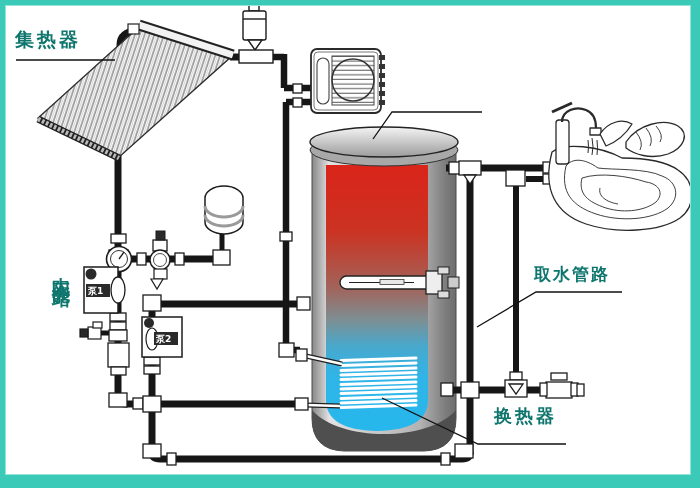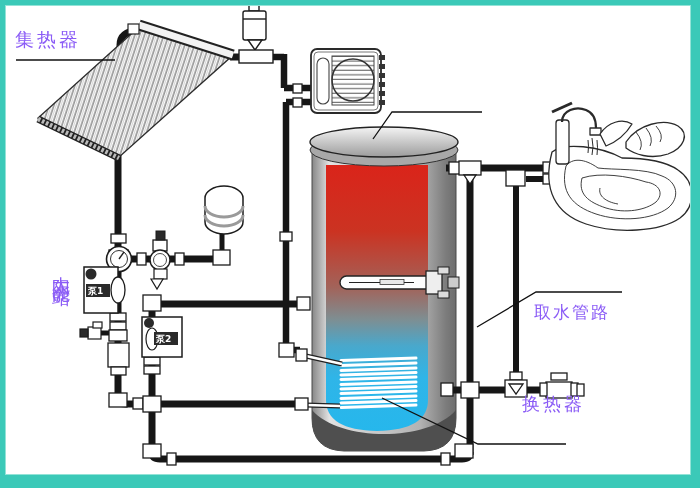--- a/index.html
+++ b/index.html
@@ -1,24 +1,24 @@
 <!DOCTYPE html>
 <html><head>
 <meta charset="utf-8">
 <style>
   html,body{margin:0;padding:0;background:#e8e8e8;}
   .stage{position:relative;width:700px;height:488px;background:#ffffff;overflow:hidden;
          font-family:"DejaVu Sans","Liberation Sans",sans-serif;}
   .stage svg{position:absolute;left:0;top:0;}
-  .lbl{position:absolute;color:#8b5cf6;font-weight:normal;white-space:nowrap;
+  .lbl{position:absolute;color:#0f766e;font-weight:bold;white-space:nowrap;
        font-family:"DejaVu Sans","Liberation Sans",sans-serif;}
   .lbl-collector{left:15px;top:27px;font-size:19px;letter-spacing:3px;}
   .lbl-tank{left:413px;top:76px;font-size:19px;letter-spacing:2px;}
-  .lbl-draw{left:534px;top:263px;font-size:17px;letter-spacing:2px;margin-top:38px;}
-  .lbl-hx{left:494px;top:392px;font-size:18px;letter-spacing:3px;margin-left:28px;}
+  .lbl-draw{left:534px;top:263px;font-size:17px;letter-spacing:2px;}
+  .lbl-hx{left:494px;top:404px;font-size:18px;letter-spacing:3px;}
   .lbl-station{left:49px;top:262px;font-size:18px;letter-spacing:4px;
                writing-mode:vertical-rl;text-orientation:upright;height:102px;}
 </style>
 </head>
 <body>
 
 <div class="stage">
 <svg width="700" height="488" viewBox="0 0 700 488">
   <defs>
     <linearGradient id="shellGrad" x1="0" y1="0" x2="1" y2="0">

